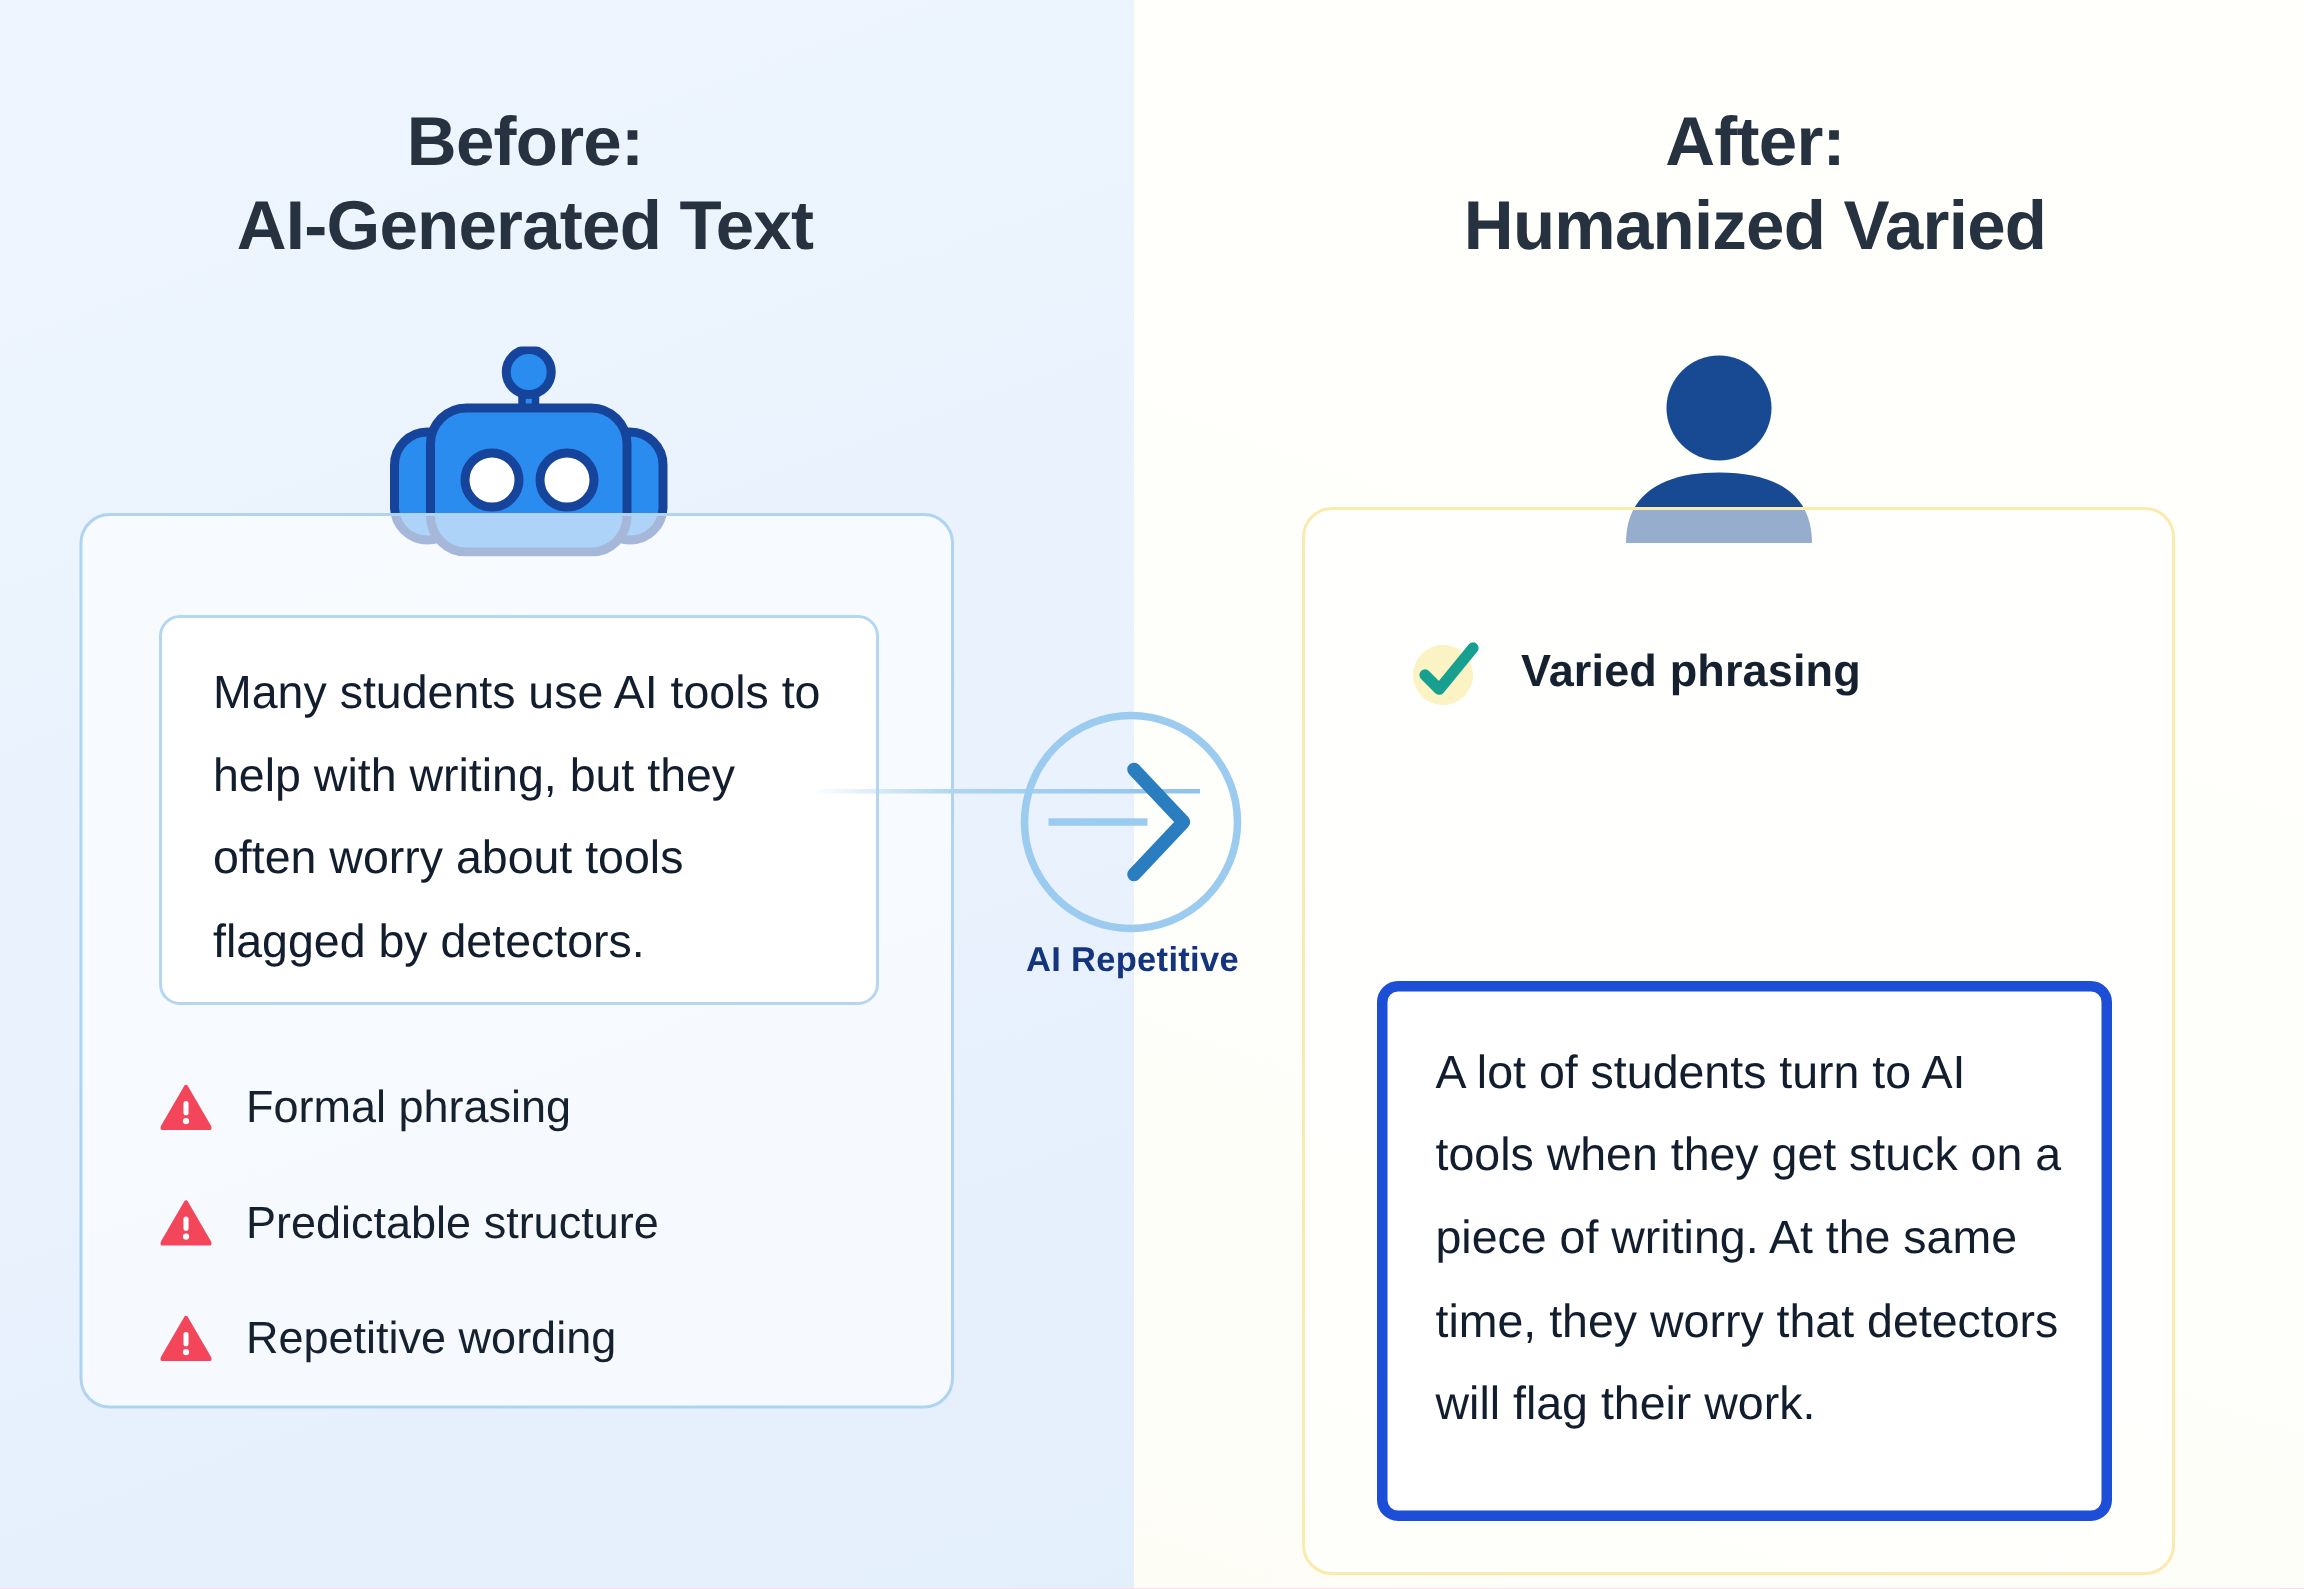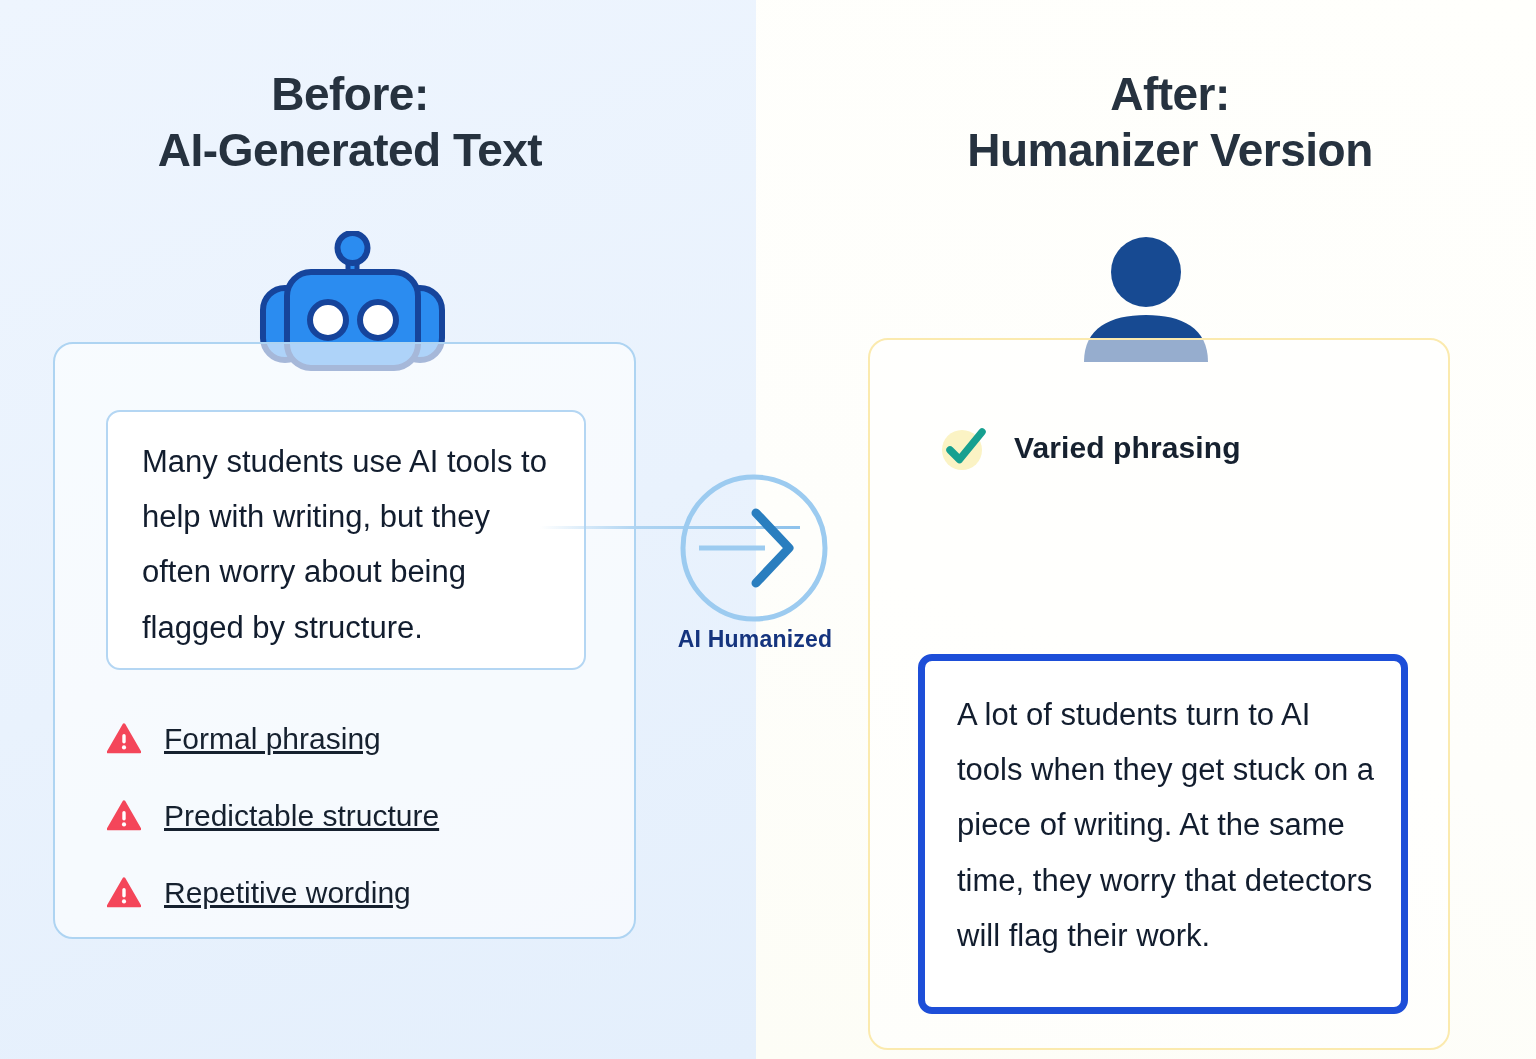--- a/index.html
+++ b/index.html
@@ -100,21 +100,21 @@
   .bullet-row {
     display: flex;
     align-items: center;
     height: 77px;
   }
   .bullet-label {
     font-size: 30px;
     color: #16212f;
     white-space: nowrap;
   }
-  #list-left .bullet-label  { margin-left: 23px; text-decoration: underline; }
+  #list-left .bullet-label  { margin-left: 23px; }
   #list-right .bullet-label { margin-left: 26px; letter-spacing: 0.1px; font-weight: bold; }
 
   .warn-icon  { width: 34px; height: 31px; flex: 0 0 34px; display:block; }
   .check-icon { width: 48px; height: 46px; flex: 0 0 48px; display:block; }
 
   
   #connector-line {
     position: absolute;
     left: 540px; top: 526px;
     width: 260px; height: 3px;
@@ -158,21 +158,21 @@
     <rect x="139" y="57" width="44" height="72" rx="22" fill="#2b8cf0" stroke="#16449b" stroke-width="6"></rect>
 
     <rect x="28" y="41" width="131" height="96" rx="24" fill="#2b8cf0" stroke="#16449b" stroke-width="6"></rect>
 
     <circle cx="69" cy="89" r="18" fill="#ffffff" stroke="#16449b" stroke-width="6"></circle>
     <circle cx="119" cy="89" r="18" fill="#ffffff" stroke="#16449b" stroke-width="6"></circle>
   </svg>
 
   <div class="card" id="card-left"></div>
 
-  <div class="quote-box" id="quote-left">Many students use AI tools to help with writing, but they often worry about being flagged by structure.</div>
+  <div class="quote-box" id="quote-left">Many students use AI tools to help with writing, but they often worry about tools flagged by detectors.</div>
 
   <div class="bullet-list" id="list-left">
 
     <div class="bullet-row">
       <svg class="warn-icon" viewBox="0 0 34 31">
         <path d="M17 1.5 L33 29 L1 29 Z" fill="#f4465a" stroke="#f4465a" stroke-width="2.6" stroke-linejoin="round"></path>
         <rect x="15.3" y="11" width="3.4" height="9.5" rx="1.7" fill="#ffffff"></rect>
         <circle cx="17" cy="24.4" r="2.1" fill="#ffffff"></circle>
       </svg>
       <span class="bullet-label">Formal phrasing</span>
@@ -199,24 +199,24 @@
   </div>
 
   <div id="connector-line"></div>
 
   <svg id="arrow-circle" viewBox="0 0 150 150">
     <circle cx="75" cy="75" r="71" fill="none" stroke="#9ccbf0" stroke-width="5"></circle>
     <path d="M20 75 H86" stroke="#9ccbf0" stroke-width="5" fill="none"></path>
     <path d="M77 40 L110 75 L77 110" fill="none" stroke="#2a7ebf" stroke-width="9" stroke-linecap="round" stroke-linejoin="round"></path>
   </svg>
 
-  <div id="humanizer-label">AI Humanized</div>
+  <div id="humanizer-label">AI Repetitive</div>
 
   <div class="heading" id="heading-right">After:
-Humanizer Version</div>
+Humanized Varied</div>
 
   <svg id="person-icon" viewBox="0 0 140 126">
     <circle cx="70" cy="36" r="35" fill="#174a92"></circle>
     <path d="M8 126 C8 92 34 79 70 79 C106 79 132 92 132 126 Z" fill="#174a92"></path>
   </svg>
 
   <div class="card" id="card-right"></div>
 
   <div class="bullet-list" id="list-right">
 

